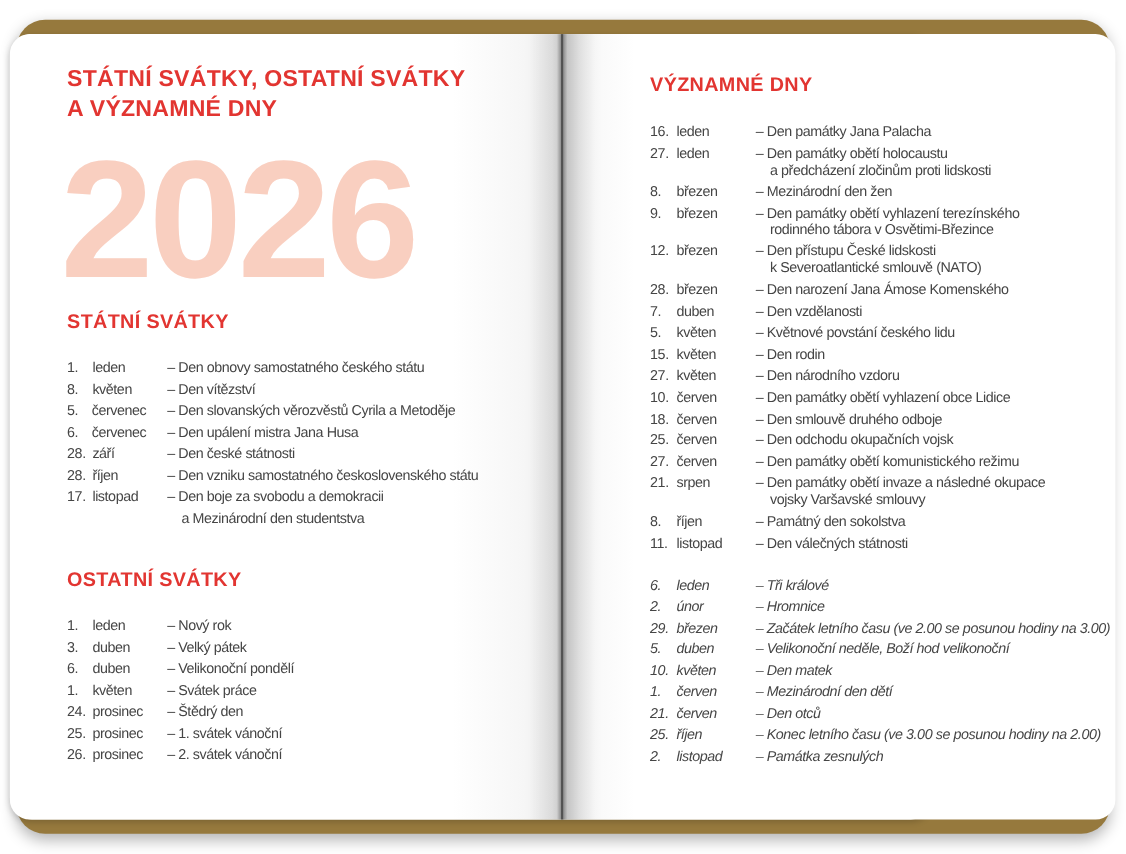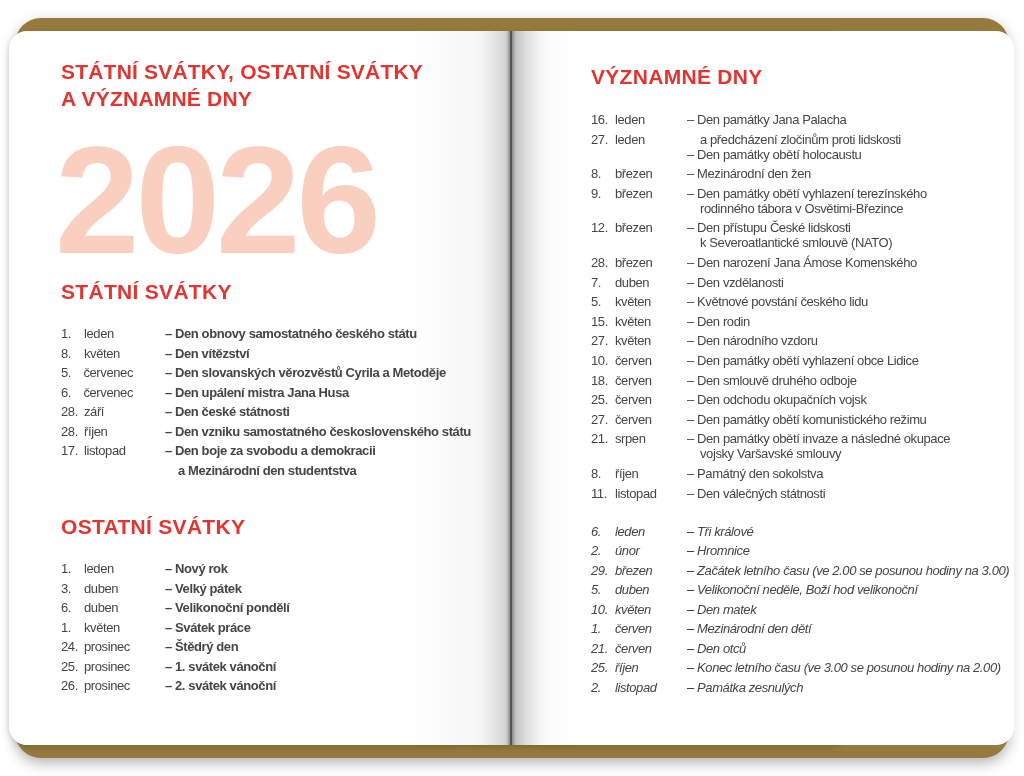--- a/index.html
+++ b/index.html
@@ -65,38 +65,38 @@
     letter-spacing: 0.2px;
   }
   .year {
     margin: 24px 0 0 -6px;
     font-size: 152px; line-height: 128px;
     font-weight: bold; letter-spacing: -4px;
     color: var(--year-salmon, #f9cfc0);
   }
   h2.heading {
     margin: 17px 0 0;
-    font-size: 21px; line-height: 22px;
+    font-size: 18px; line-height: 22px;
     font-weight: bold;
     color: var(--accent-red, #e23531);
     letter-spacing: 0.3px;
   }
   .content-left .heading-2 { margin-top: 36px; }
   .content-right h2.heading { margin-top: 35px; }
 
   .rows { margin-top: 21px; font-size: 13px; letter-spacing: -0.4px; }
   .content-right .rows-main { margin-top: 24px; }
   .row { display: flex; align-items: flex-start; }
   .line { display: block; white-space: nowrap; line-height: 19.5px; }
   .date { flex: none; display: flex; width: 72px; }
   .date .num { width: 20px; text-align: left; }
   .date .mon { margin-left: 4px; }
   .content-left .date { width: 72px; }
   .content-left .date .num { width: 19px; }
-  .content-left .desc { margin-left: 32px; font-weight: bold; }
+  .content-left .desc { margin-left: 19px; }
   .content-right .desc { margin-left: 24px; }
   .desc .cont { padding-left: 13px; }
 
   .rows-tight .line { line-height: 15px; }
   .rows-tight .row { margin-bottom: 4.6px; }
 
   .rows-italic { font-style: italic; margin-top: 21px; }
 </style>
 </head>
 <body>
@@ -264,22 +264,22 @@
             <span class="desc">
               <span class="line">– Den památky Jana Palacha</span>
             </span>
           </div>
           <div class="row">
             <span class="date line">
               <span class="num">27.</span>
               <span class="mon">leden</span>
             </span>
             <span class="desc">
+              <span class="line">– Den památky obětí holocaustu</span>
               <span class="line cont">a předcházení zločinům proti lidskosti</span>
-              <span class="line">– Den památky obětí holocaustu</span>
             </span>
           </div>
           <div class="row">
             <span class="date line">
               <span class="num">8.</span>
               <span class="mon">březen</span>
             </span>
             <span class="desc">
               <span class="line">– Mezinárodní den žen</span>
             </span>

